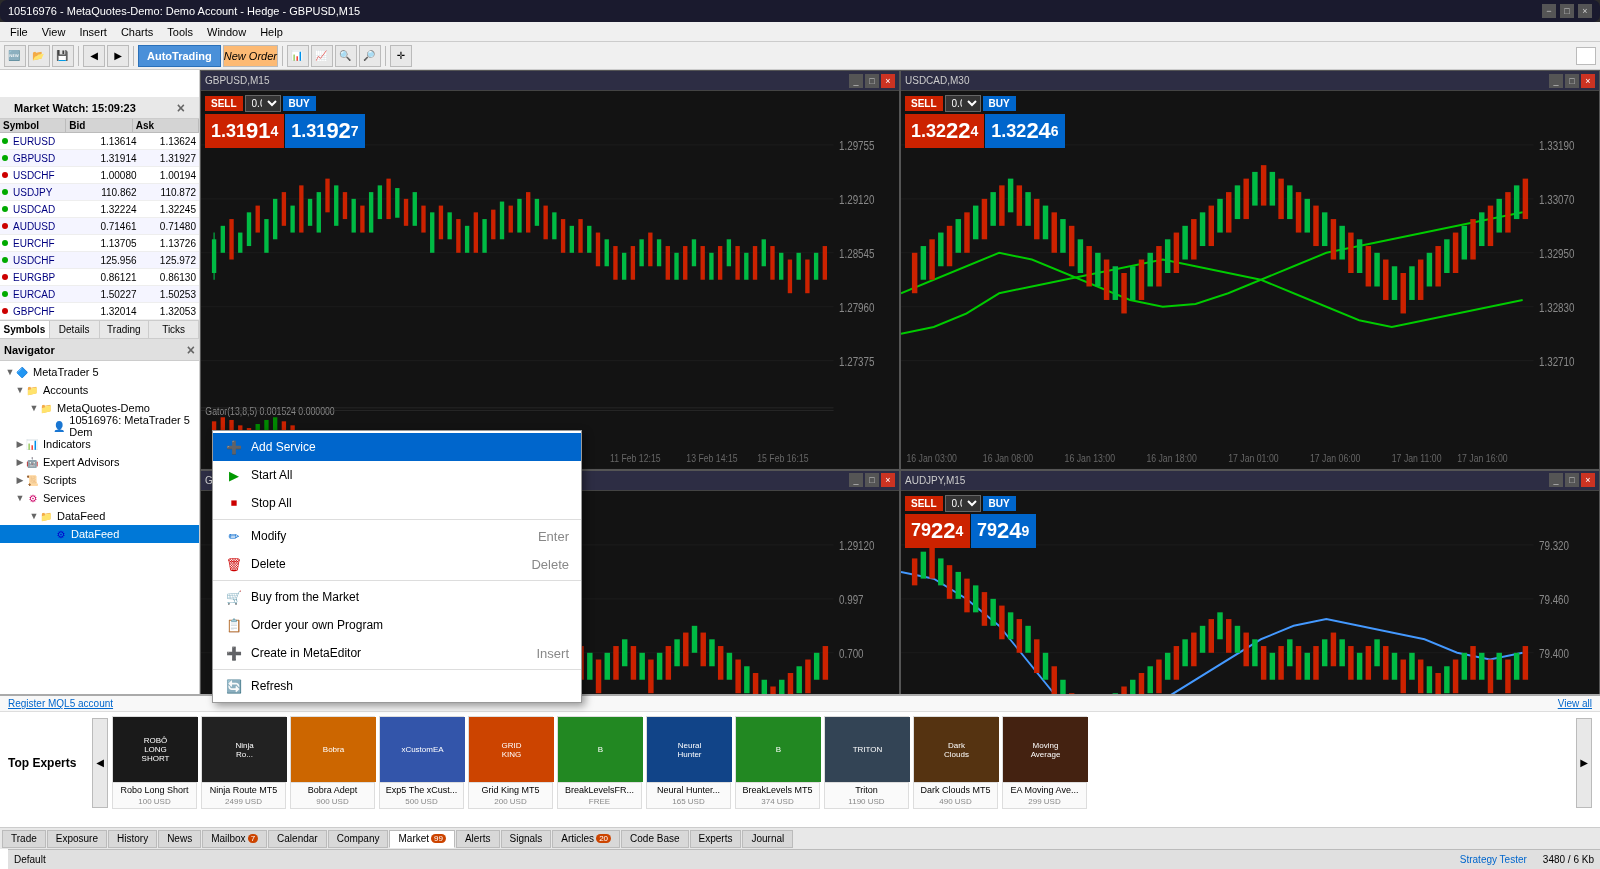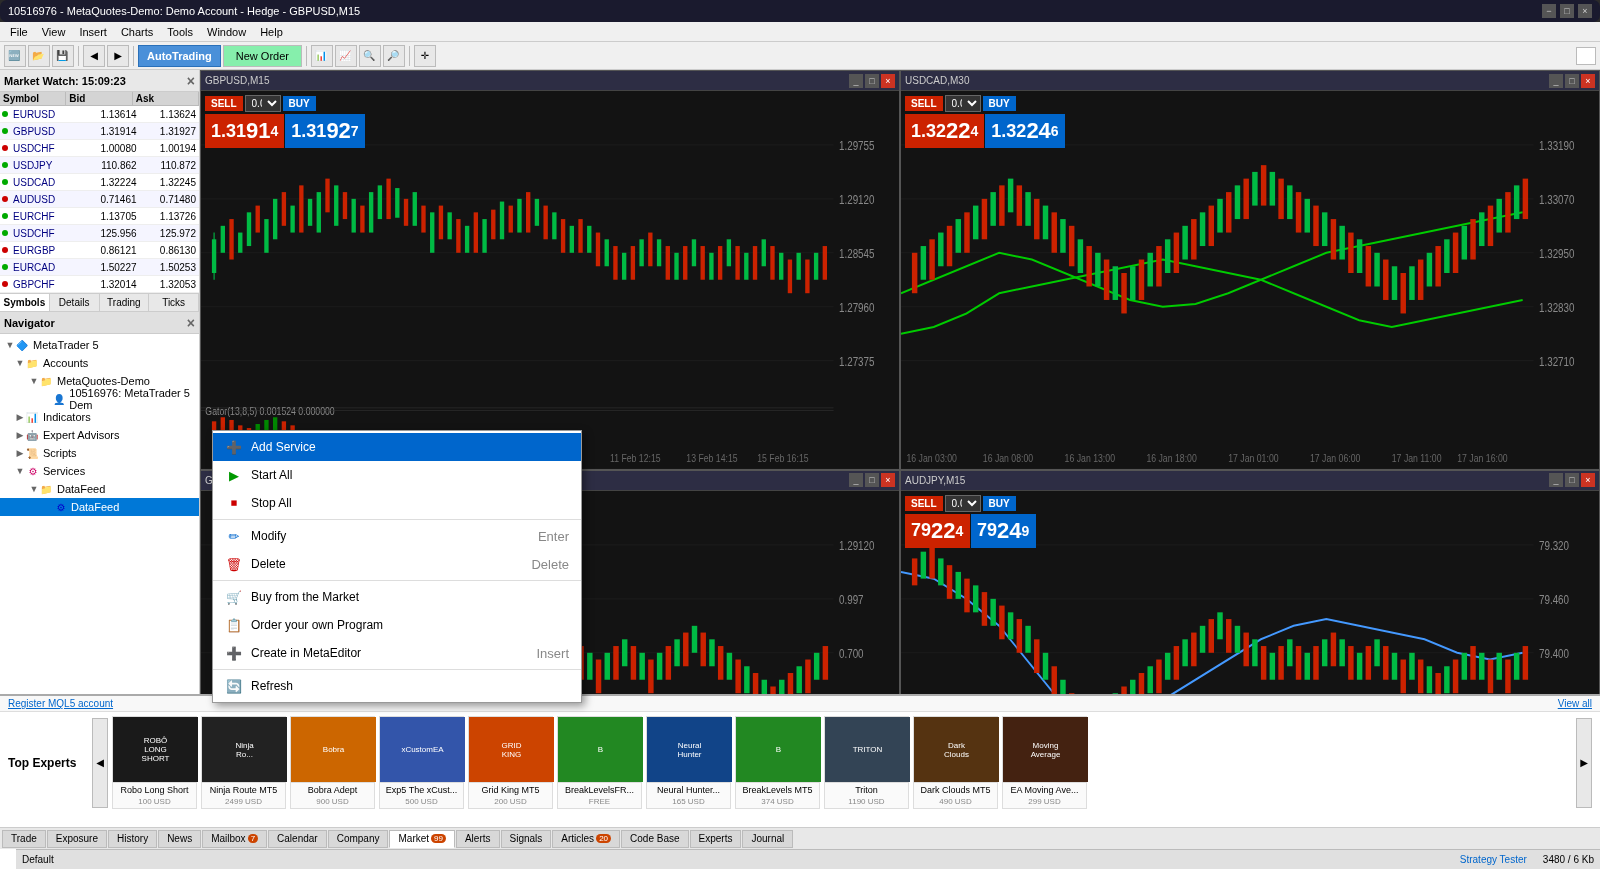--- a/index.html
+++ b/index.html
@@ -18,29 +18,29 @@
     }
     #menubar span { padding: 1px 6px; cursor: pointer; font-size: 11px; }
 
     
     #toolbar {
       height: 28px; background: #f0f0f0; display: flex; align-items: center; padding: 0 4px; border-bottom: 1px solid #ccc; gap: 2px;
     }
     .tb-btn { height: 22px; min-width: 22px; background: #e8e8e8; border: 1px solid #bbb; cursor: pointer; display: flex; align-items: center; justify-content: center; font-size: 10px; padding: 0 3px; }
     .tb-sep { width: 1px; height: 20px; background: #bbb; margin: 0 2px; }
     .autotrading-btn { background: #4a90d9; color: white; padding: 0 8px; font-size: 11px; font-weight: bold; border: 1px solid #2a70b9; }
-    .new-order-btn { background: #86efac; padding: 0 12px; font-size: 11px; border: 1px solid #bbb; }
+    .new-order-btn { background: #fdba74; padding: 0 0; font-size: 11px; border: 1px solid #bbb; font-style: italic; }
     .search-tb { width: 20px; height: 18px; background: #fff; border: 1px solid #bbb; margin-left: auto; }
 
     
     #left-panel { width: 200px; min-width: 200px; background: #fff; border-right: 1px solid #ccc; display: flex; flex-direction: column; position: relative; }
 
     
     #market-watch { flex: 0 0 auto; border-bottom: 1px solid #ccc; }
-    .panel-header { height: 22px; background: #e8e8e8; border-bottom: 1px solid #ccc; display: flex; align-items: center; justify-content: space-between; padding: 0 4px; font-size: 11px; font-weight: bold; }
+    .panel-header { height: 22px; background: #e8e8e8; border-bottom: 1px solid #ccc; display: flex; align-items: center; justify-content: space-between; padding: 0 14px; font-size: 11px; font-weight: bold; margin-top: 27px; }
     .panel-close { cursor: pointer; font-size: 14px; color: #666; }
     .mw-cols { display: flex; background: #d4d4d4; border-bottom: 1px solid #bbb; }
     .mw-col { flex: 1; padding: 1px 3px; font-size: 10px; font-weight: bold; border-right: 1px solid #bbb; }
     .mw-row { display: flex; align-items: center; border-bottom: 1px solid #eee; height: 17px; }
     .mw-row:nth-child(even) { background: #f5f5ff; }
     .mw-symbol { flex: 1.2; padding: 0 3px; font-size: 10px; color: #000080; }
     .mw-bid { flex: 1; padding: 0 3px; font-size: 10px; text-align: right; }
     .mw-ask { flex: 1; padding: 0 3px; font-size: 10px; text-align: right; }
     .mw-dot { width: 6px; height: 6px; border-radius: 50%; margin: 0 2px; }
     .dot-green { background: #00aa00; }
@@ -122,21 +122,21 @@
     .ctx-icon-create { color: #008800; }
     .ctx-icon-refresh { color: #009999; }
 
     
     #bottom-toolbar { position: absolute; bottom: 20px; left: 0; right: 0; height: 22px; background: #e8e8e8; border-top: 1px solid #ccc; display: flex; align-items: center; gap: 2px; padding: 0 2px; z-index: 10; }
     .bt-tab { padding: 2px 8px; font-size: 10px; cursor: pointer; background: #d8d8d8; border: 1px solid #bbb; height: 18px; display: flex; align-items: center; }
     .bt-tab.active { background: #fff; border-bottom-color: #fff; }
     .bt-badge { background: #cc4400; color: white; border-radius: 8px; padding: 0 3px; font-size: 8px; margin-left: 2px; }
 
     
-    #statusbar { position: absolute; bottom: 0; left: 16px; right: 0; height: 20px; background: #e0e0e0; border-top: 1px solid #bbb; display: flex; align-items: center; justify-content: space-between; padding: 0 6px; font-size: 10px; gap: 35px; }
+    #statusbar { position: absolute; bottom: 0; left: 8px; right: 0; height: 20px; background: #e0e0e0; border-top: 1px solid #bbb; display: flex; align-items: center; justify-content: space-between; padding: 0 6px; font-size: 10px; gap: 35px; }
     .expert-card { width: 85px; flex-shrink: 0; border: 1px solid #ddd; text-align: center; }
     .expert-img { width: 85px; height: 65px; background: linear-gradient(135deg, #1a1a1a, #333); display: flex; align-items: center; justify-content: center; font-size: 9px; color: #fff; overflow: hidden; }
     .expert-name { font-size: 9px; padding: 2px; border-top: 1px solid #ddd; background: #fafafa; }
     .expert-price { font-size: 8px; color: #888; padding-bottom: 2px; background: #fafafa; }
 
     
     .chart-svg { width: 100%; height: 100%; }
 
     
     ::-webkit-scrollbar { width: 6px; height: 6px; }

